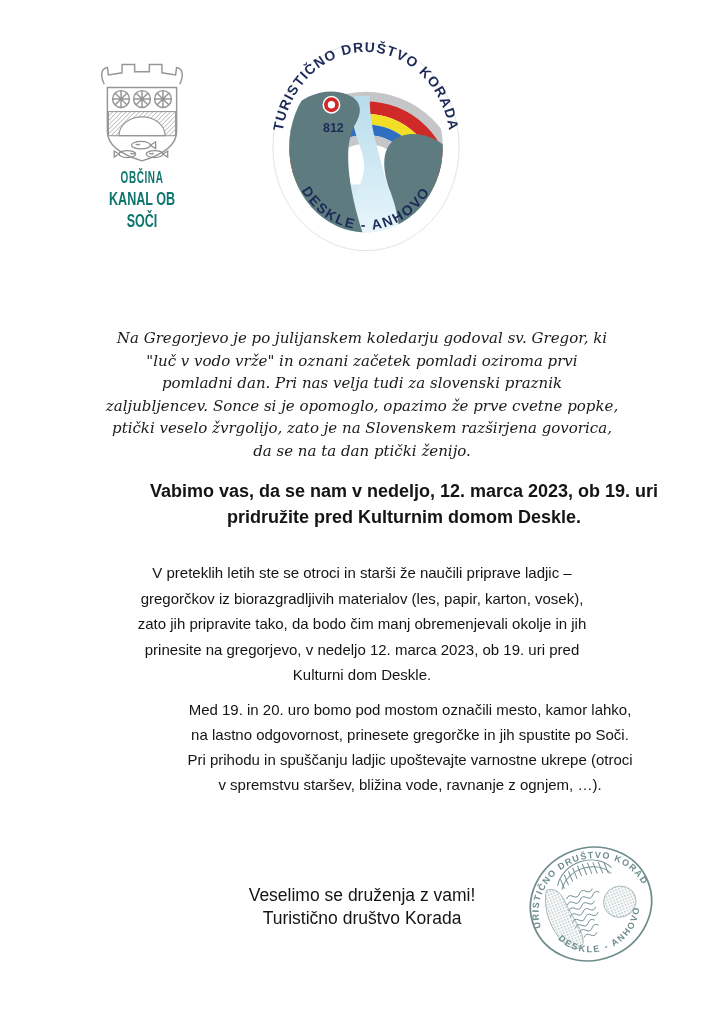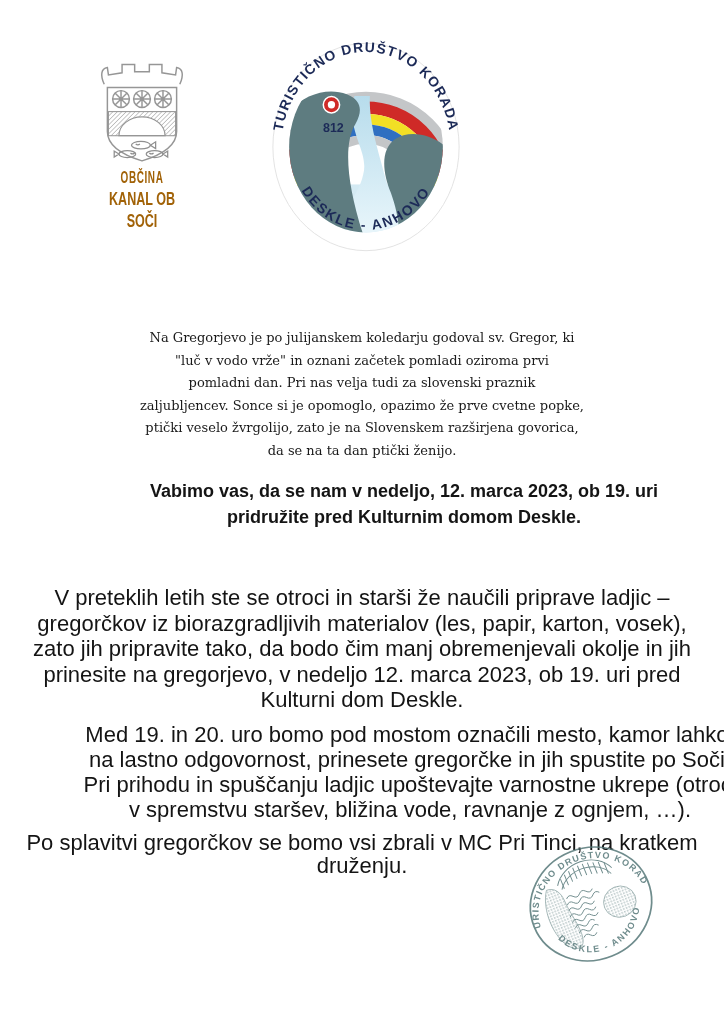--- a/index.html
+++ b/index.html
@@ -8,31 +8,31 @@
     background:#ffffff; overflow:hidden;
     font-family:"Liberation Sans", sans-serif; color:#141414;
   }
   .abs { position:absolute; }
   .centered { left:0; width:100%; text-align:center; }
 
   .doc-title { top:268px; font-size:31px; font-weight:bold; letter-spacing:0.5px; }
 
   .intro-script {
     top:327px; padding:0 30px; box-sizing:border-box;
-    font-family:"DejaVu Serif", serif; 
-    font-size:13px; line-height:22.5px; white-space:pre-line; color:#1a1a1a;
+    font-family:"DejaVu Serif", serif; font-style:italic;
+    font-size:15px; line-height:22.5px; white-space:pre-line; color:#1a1a1a;
   }
   .invite-bold { top:478px; font-size:18px; font-weight:bold; line-height:26px; white-space:pre-line;margin-left:42px; }
-  .para { font-size:22px; white-space:pre-line;margin-top:25px; }
+  .para { font-size:15px; white-space:pre-line; }
   .para-past    { top:560px; line-height:25.5px; }
   .para-river   { top:697px; line-height:25px;padding-left:48px; }
   .para-gather  { top:806px; line-height:23px; }
   .closing-lines{ top:884px; font-size:17.5px; line-height:23px; white-space:pre-line; }
 
-  .coa-block { left:70px; top:56px; width:144px; text-align:center; color:#a16207; }
+  .coa-block { left:70px; top:56px; width:144px; text-align:center; color:#0f766e; }
   .coa-line { display:block; font-weight:700; transform-origin:50% 50%; }
   .coa-line1 { font-size:16px; transform:scaleX(0.62); margin-top:2px; letter-spacing:1px; }
   .coa-line2 { font-size:19px; transform:scaleX(0.66); margin-top:1px; }
 
   .korada-logo-box { left:270px; top:40px; width:192px; height:214px; }
   .stamp-box { left:522px; top:834px; width:138px; height:140px; opacity:0.85; }
 </style>
 </head>
 <body>
 
@@ -133,23 +133,23 @@
 
   <div class="abs centered para para-past">V preteklih letih ste se otroci in starši že naučili priprave ladjic –
 gregorčkov iz biorazgradljivih materialov (les, papir, karton, vosek),
 zato jih pripravite tako, da bodo čim manj obremenjevali okolje in jih
 prinesite na gregorjevo, v nedeljo 12. marca 2023, ob 19. uri pred
 Kulturni dom Deskle.</div>
   <div class="abs centered para para-river">Med 19. in 20. uro bomo pod mostom označili mesto, kamor lahko,
 na lastno odgovornost, prinesete gregorčke in jih spustite po Soči.
 Pri prihodu in spuščanju ladjic upoštevajte varnostne ukrepe (otroci
 v spremstvu staršev, bližina vode, ravnanje z ognjem, …).</div>
-  <div class="abs centered para para-gather">Po splavitvi gregorčkov se bomo vsi zbrali v MC Pri Tinci, na kratkem
-druženju.</div>
 
+  <div class="abs centered closing-lines">Veselimo se druženja z vami!
+Turistično društvo Korada</div>
 
   <div class="abs stamp-box">
     <svg viewBox="0 0 160 160" width="138" height="140">
       <defs>
         <pattern id="dots" width="3.4" height="3.4" patternUnits="userSpaceOnUse">
           <circle cx="1" cy="1" r="0.75" fill="#567879"></circle>
         </pattern>
         <path id="stampTop" d="M 16 86 A 64 58 0 0 1 144 86"></path>
         <path id="stampBottom" d="M 27 96 A 54 49 0 0 0 133 96"></path>
       </defs>

